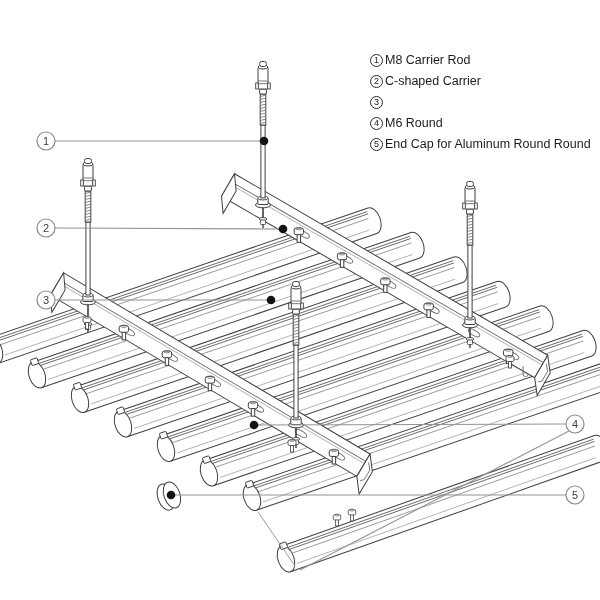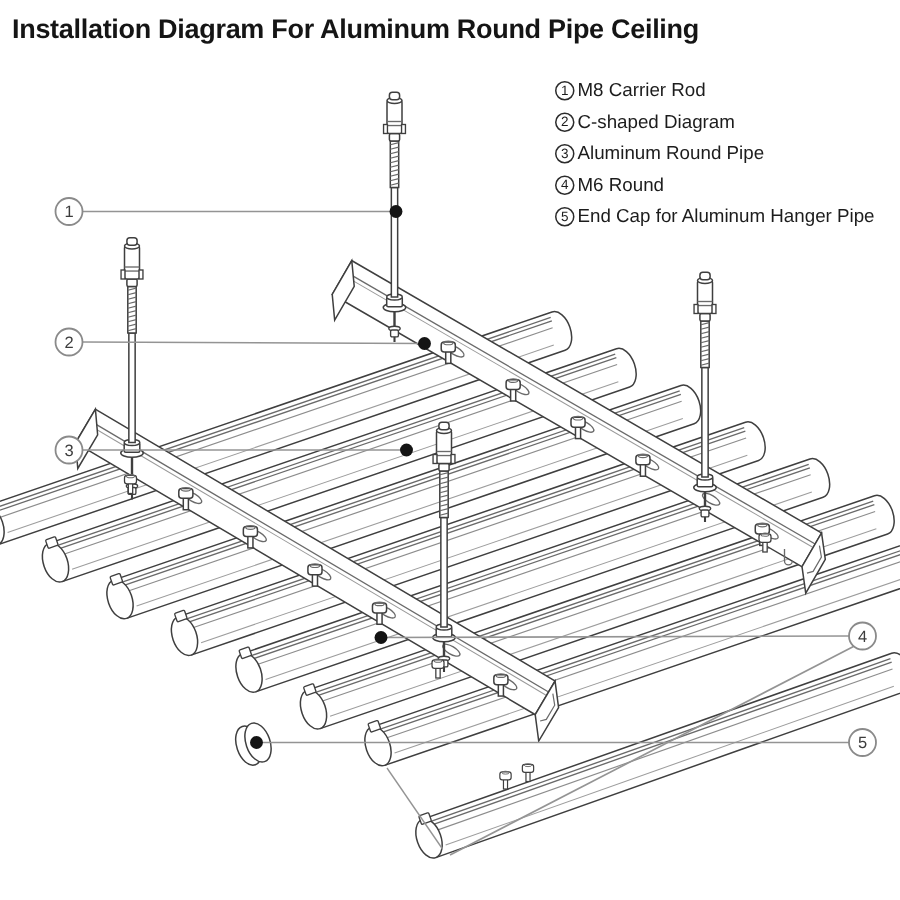--- a/index.html
+++ b/index.html
@@ -12,21 +12,20 @@
   .lnum{box-sizing:border-box;width:13px;height:13px;border:1px solid #2b2b2b;border-radius:50%;
         display:flex;align-items:center;justify-content:center;font-size:9px;line-height:1;
         margin-right:2px;flex:0 0 auto;color:#1c1c1c;}
   svg{position:absolute;left:0;top:0;}
   svg text{font-family:"Liberation Sans",sans-serif;}
 </style>
 </head>
 <body>
 
 <div class="stage">
-  <div class="title">Installation Diagram For Aluminum Round Pipe Ceiling</div>
 
   <div id="diagram-host">
       <svg viewBox="0 0 600 600" width="600" height="600">
         <g>
           <g transform="translate(-6 350.5) rotate(-18.93)">
             <path d="M0 -13.5 L400 -13.5 A8 13.5 0 0 1 400 13.5 L0 13.5" fill="#fff" stroke="#3f3f3f" stroke-width="1"></path>
             <line x1="3" y1="-10.3" x2="398" y2="-10.3" stroke="#6a6a6a" stroke-width="0.9"></line>
             <line x1="3" y1="-7.9" x2="398" y2="-7.9" stroke="#6a6a6a" stroke-width="0.9"></line>
             <line x1="6" y1="-3.4" x2="397" y2="-3.4" stroke="#8d8d8d" stroke-width="0.8"></line>
             <line x1="9" y1="7.8" x2="394" y2="7.8" stroke="#9d9d9d" stroke-width="0.7"></line>
@@ -378,28 +377,27 @@
       </svg>
     </div>
 
   <div class="legend">
     <div class="legend-item">
       <span class="lnum">1</span>
       <span>M8 Carrier Rod</span>
     </div>
     <div class="legend-item">
       <span class="lnum">2</span>
-      <span>C-shaped Diagram</span>
+      <span>C-shaped Carrier</span>
     </div>
     <div class="legend-item">
       <span class="lnum">3</span>
-      <span>Aluminum Round Pipe</span>
     </div>
     <div class="legend-item">
       <span class="lnum">4</span>
       <span>M6 Round</span>
     </div>
     <div class="legend-item">
       <span class="lnum">5</span>
-      <span>End Cap for Aluminum Hanger Pipe</span>
+      <span>End Cap for Aluminum Round Round</span>
     </div>
   </div>
 </div>
 
 </body></html>

